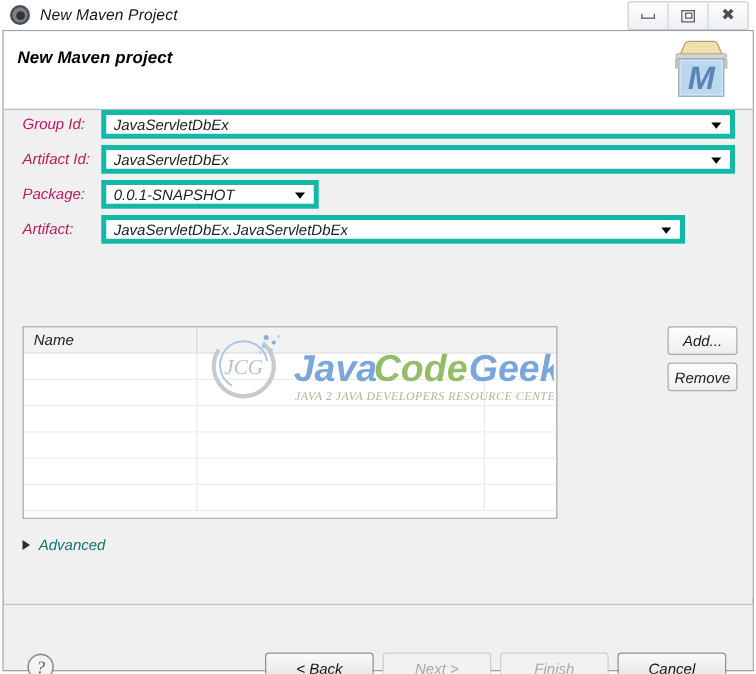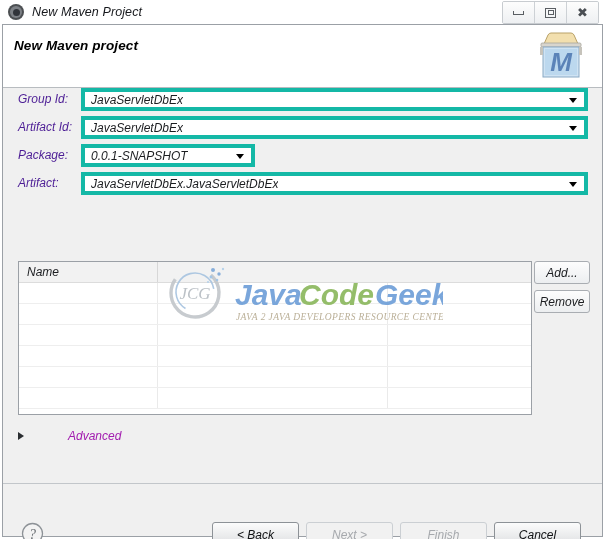--- a/index.html
+++ b/index.html
@@ -164,21 +164,21 @@
   .field-row {
     position: absolute;
     left: 0;
     height: 24px;
   }
   .field-label {
     position: absolute;
     left: 15px;
     top: 4px;
     font-size: 12px;
-    color: #4c1d95;
+    color: #be185d;
     white-space: nowrap;
   }
   .combo {
     position: absolute;
     height: 23px;
     background: #ffffff;
     border: 4px solid #14b8a6;
     box-sizing: border-box;
     display: flex;
     align-items: center;
@@ -206,21 +206,21 @@
     position: absolute;
     left: 15px;
     top: 157px;
     font-size: 12px;
     color: #1b1d20;
   }
   .table-wrap {
     position: absolute;
     left: 15px;
     top: 173px;
-    width: 514px;
+    width: 428px;
     height: 154px;
     border: 1px solid #9ba0a6;
     box-sizing: border-box;
     background: #ffffff;
     overflow: hidden;
   }
   .table-head {
     display: flex;
     height: 21px;
     background: #f2f2f2;
@@ -290,21 +290,21 @@
     align-items: center;
     height: 16px;
   }
   .adv-arrow {
     width: 0; height: 0;
     border-top: 4.5px solid transparent;
     border-bottom: 4.5px solid transparent;
     border-left: 6px solid #2a2d31;
     margin-right: 7px;
   }
-  .adv-text { font-size: 12px; color: #a21caf; margin-left: 37px; }
+  .adv-text { font-size: 12px; color: #0f766e; }
 
   
   .footer-sep {
     position: absolute;
     left: 0;
     top: 458px;
     width: 599px;
     height: 1px;
     background: #c2c6ca;
   }
@@ -419,21 +419,21 @@
       <div class="field-row" style="top:56px;">
         <span class="field-label">Package:</span>
         <div class="combo" style="left:78px; width:174px;">
           <span class="combo-text">0.0.1-SNAPSHOT</span>
           <span class="combo-arrow"></span>
         </div>
       </div>
 
       <div class="field-row" style="top:84px;">
         <span class="field-label">Artifact:</span>
-        <div class="combo" style="left:78px; width:507px;">
+        <div class="combo" style="left:78px; width:467px;">
           <span class="combo-text">JavaServletDbEx.JavaServletDbEx</span>
           <span class="combo-arrow"></span>
         </div>
       </div>
 
 
       <div class="table-wrap">
         <div class="table-head">
           <div class="th th-name">Name</div>
           <div class="th th-rest"></div>

